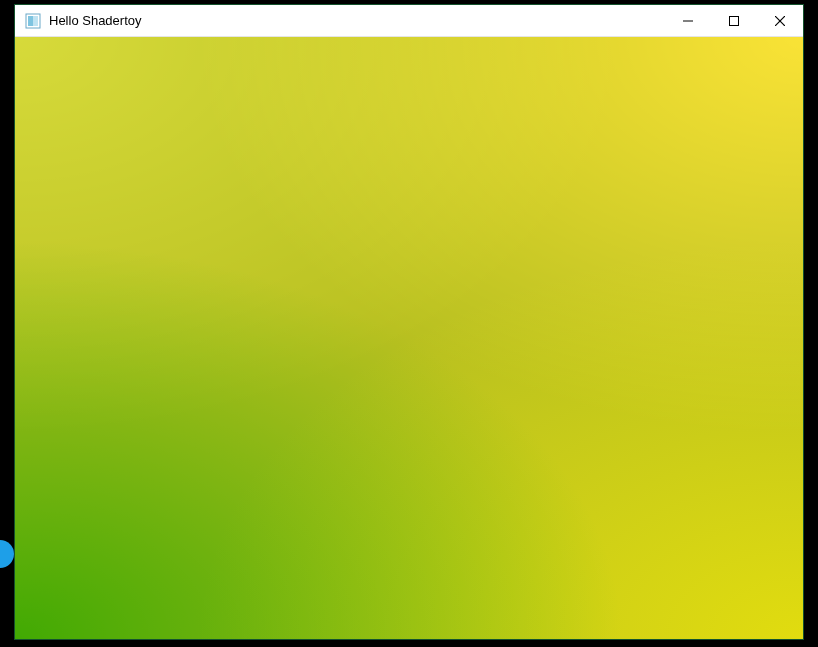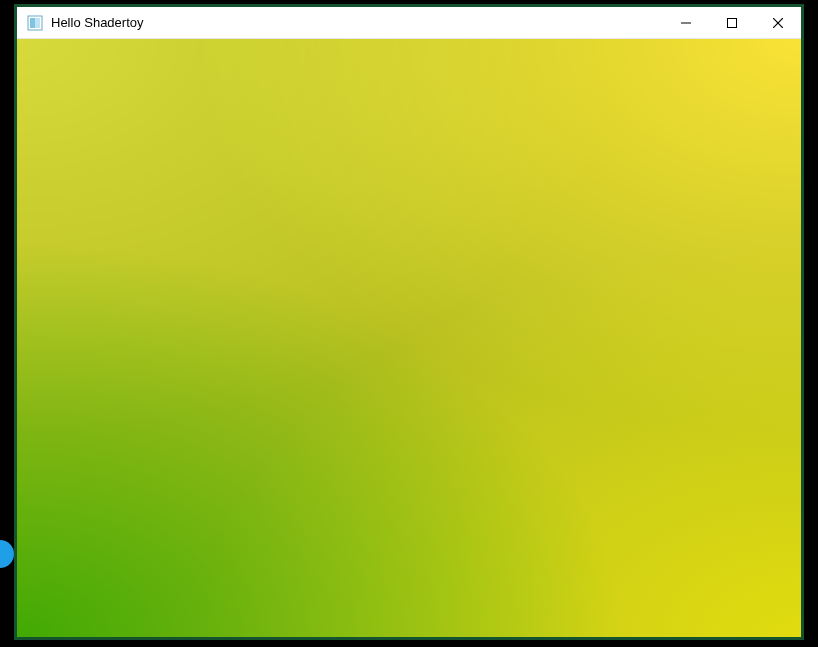--- a/index.html
+++ b/index.html
@@ -19,21 +19,21 @@
       overflow: hidden;
     }
 
     .window {
       position: absolute;
       left: 14px;
       top: 4px;
       width: 790px;
       height: 636px;
       background: #fff;
-      border: 3px solid #14532d;
+      border: 1px solid #14532d;
       display: flex;
       flex-direction: column;
     }
 
     .titlebar {
       height: 32px;
       background: #ffffff;
       display: flex;
       align-items: center;
       flex-shrink: 0;

